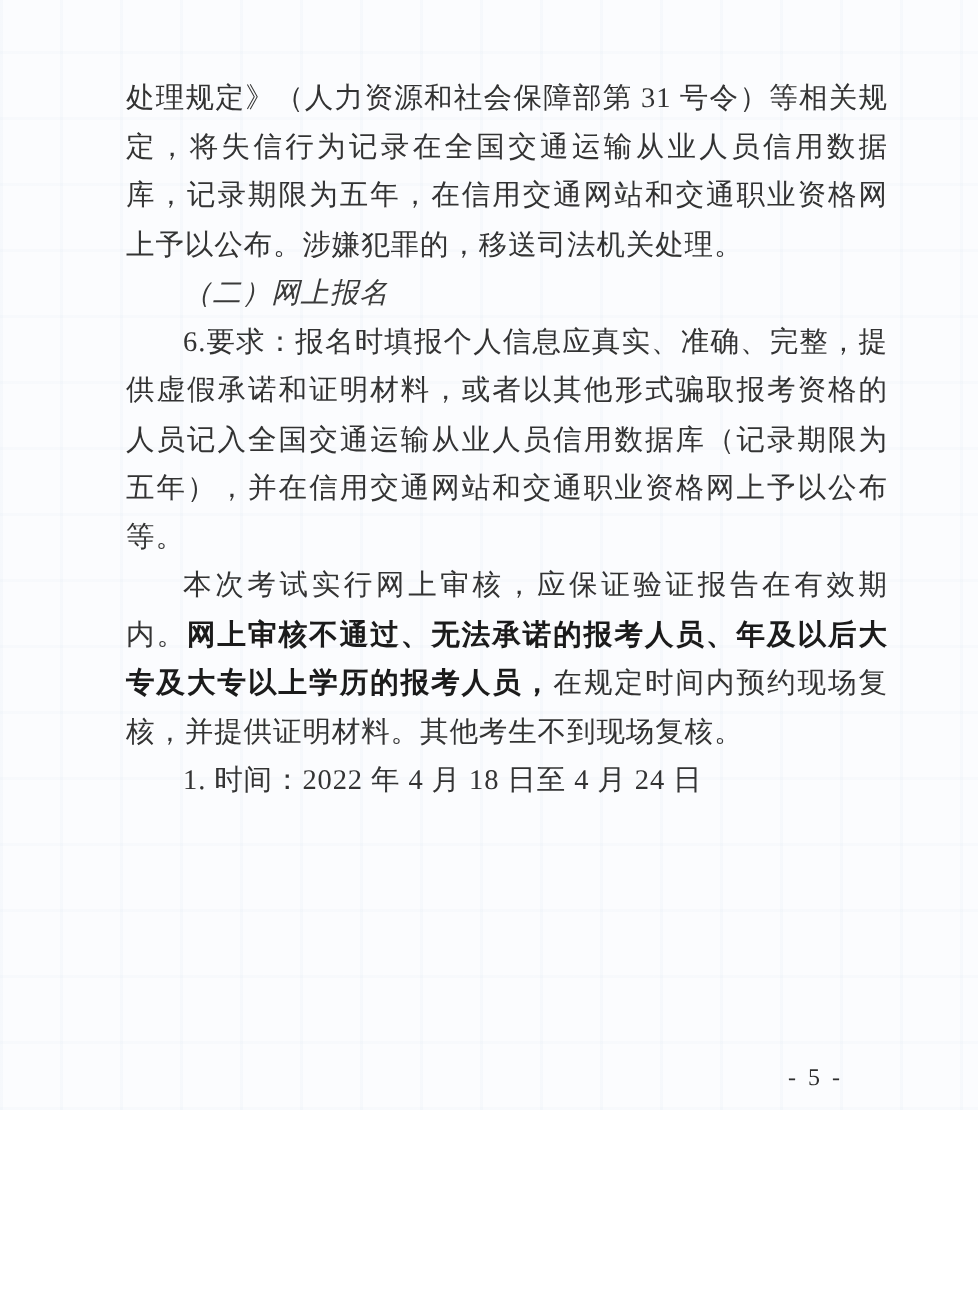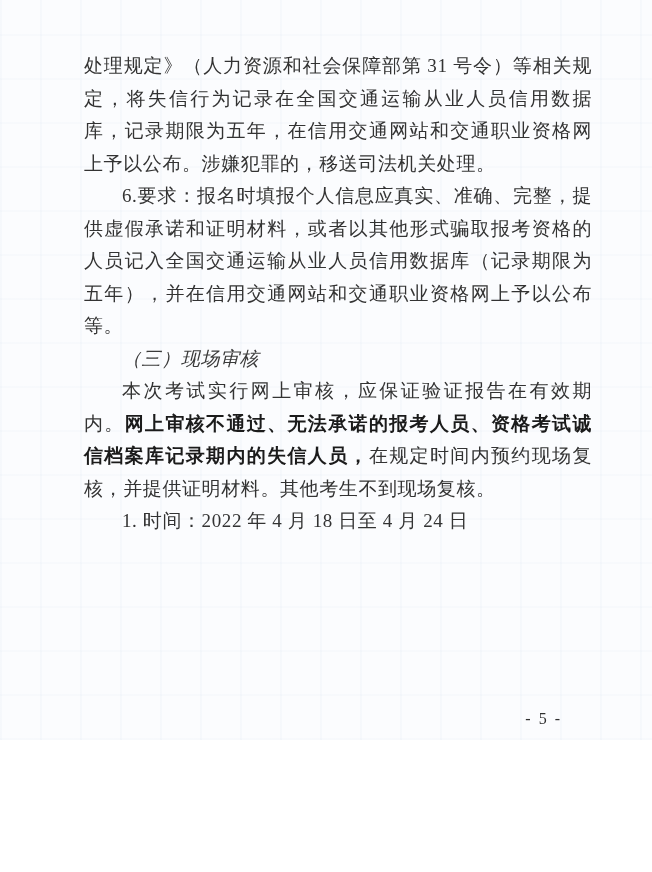--- a/index.html
+++ b/index.html
@@ -54,33 +54,33 @@
 </head>
 <body>
 
 <div class="page">
   <div class="content">
 
     <p class="body noindent">
       <span class="normal-seg">处理规定》（人力资源和社会保障部第 31 号令）等相关规定，将失信行为记录在全国交通运输从业人员信用数据库，记录期限为五年，在信用交通网站和交通职业资格网上予以公布。涉嫌犯罪的，移送司法机关处理。</span>
     </p>
 
+    <p class="heading">
+      <span>（二）网上报名</span>
+    </p>
 
 
 
     <p class="body">
       <span class="normal-seg">6.要求：报名时填报个人信息应真实、准确、完整，提供虚假承诺和证明材料，或者以其他形式骗取报考资格的人员记入全国交通运输从业人员信用数据库（记录期限为五年），并在信用交通网站和交通职业资格网上予以公布等。</span>
     </p>
 
-    <p class="heading">
-      <span>（三）现场审核</span>
-    </p>
 
     <p class="body">
-      <span class="normal-seg">本次考试实行网上审核，应保证验证报告在有效期内。</span><span class="bold-seg">网上审核不通过、无法承诺的报考人员、资格考试诚信档案库记录期内的失信人员，</span><span class="normal-seg">在规定时间内预约现场复核，并提供证明材料。其他考生不到现场复核。</span>
+      <span class="normal-seg">本次考试实行网上审核，应保证验证报告在有效期内。</span><span class="bold-seg">网上审核不通过、无法承诺的报考人员、年及以后大专及大专以上学历的报考人员，</span><span class="normal-seg">在规定时间内预约现场复核，并提供证明材料。其他考生不到现场复核。</span>
     </p>
 
     <p class="body">
       <span class="normal-seg">1. 时间：2022 年 4 月 18 日至 4 月 24 日</span>
     </p>
 
   </div>
 
   <div class="pagenum">- 5 -</div>
 </div>

